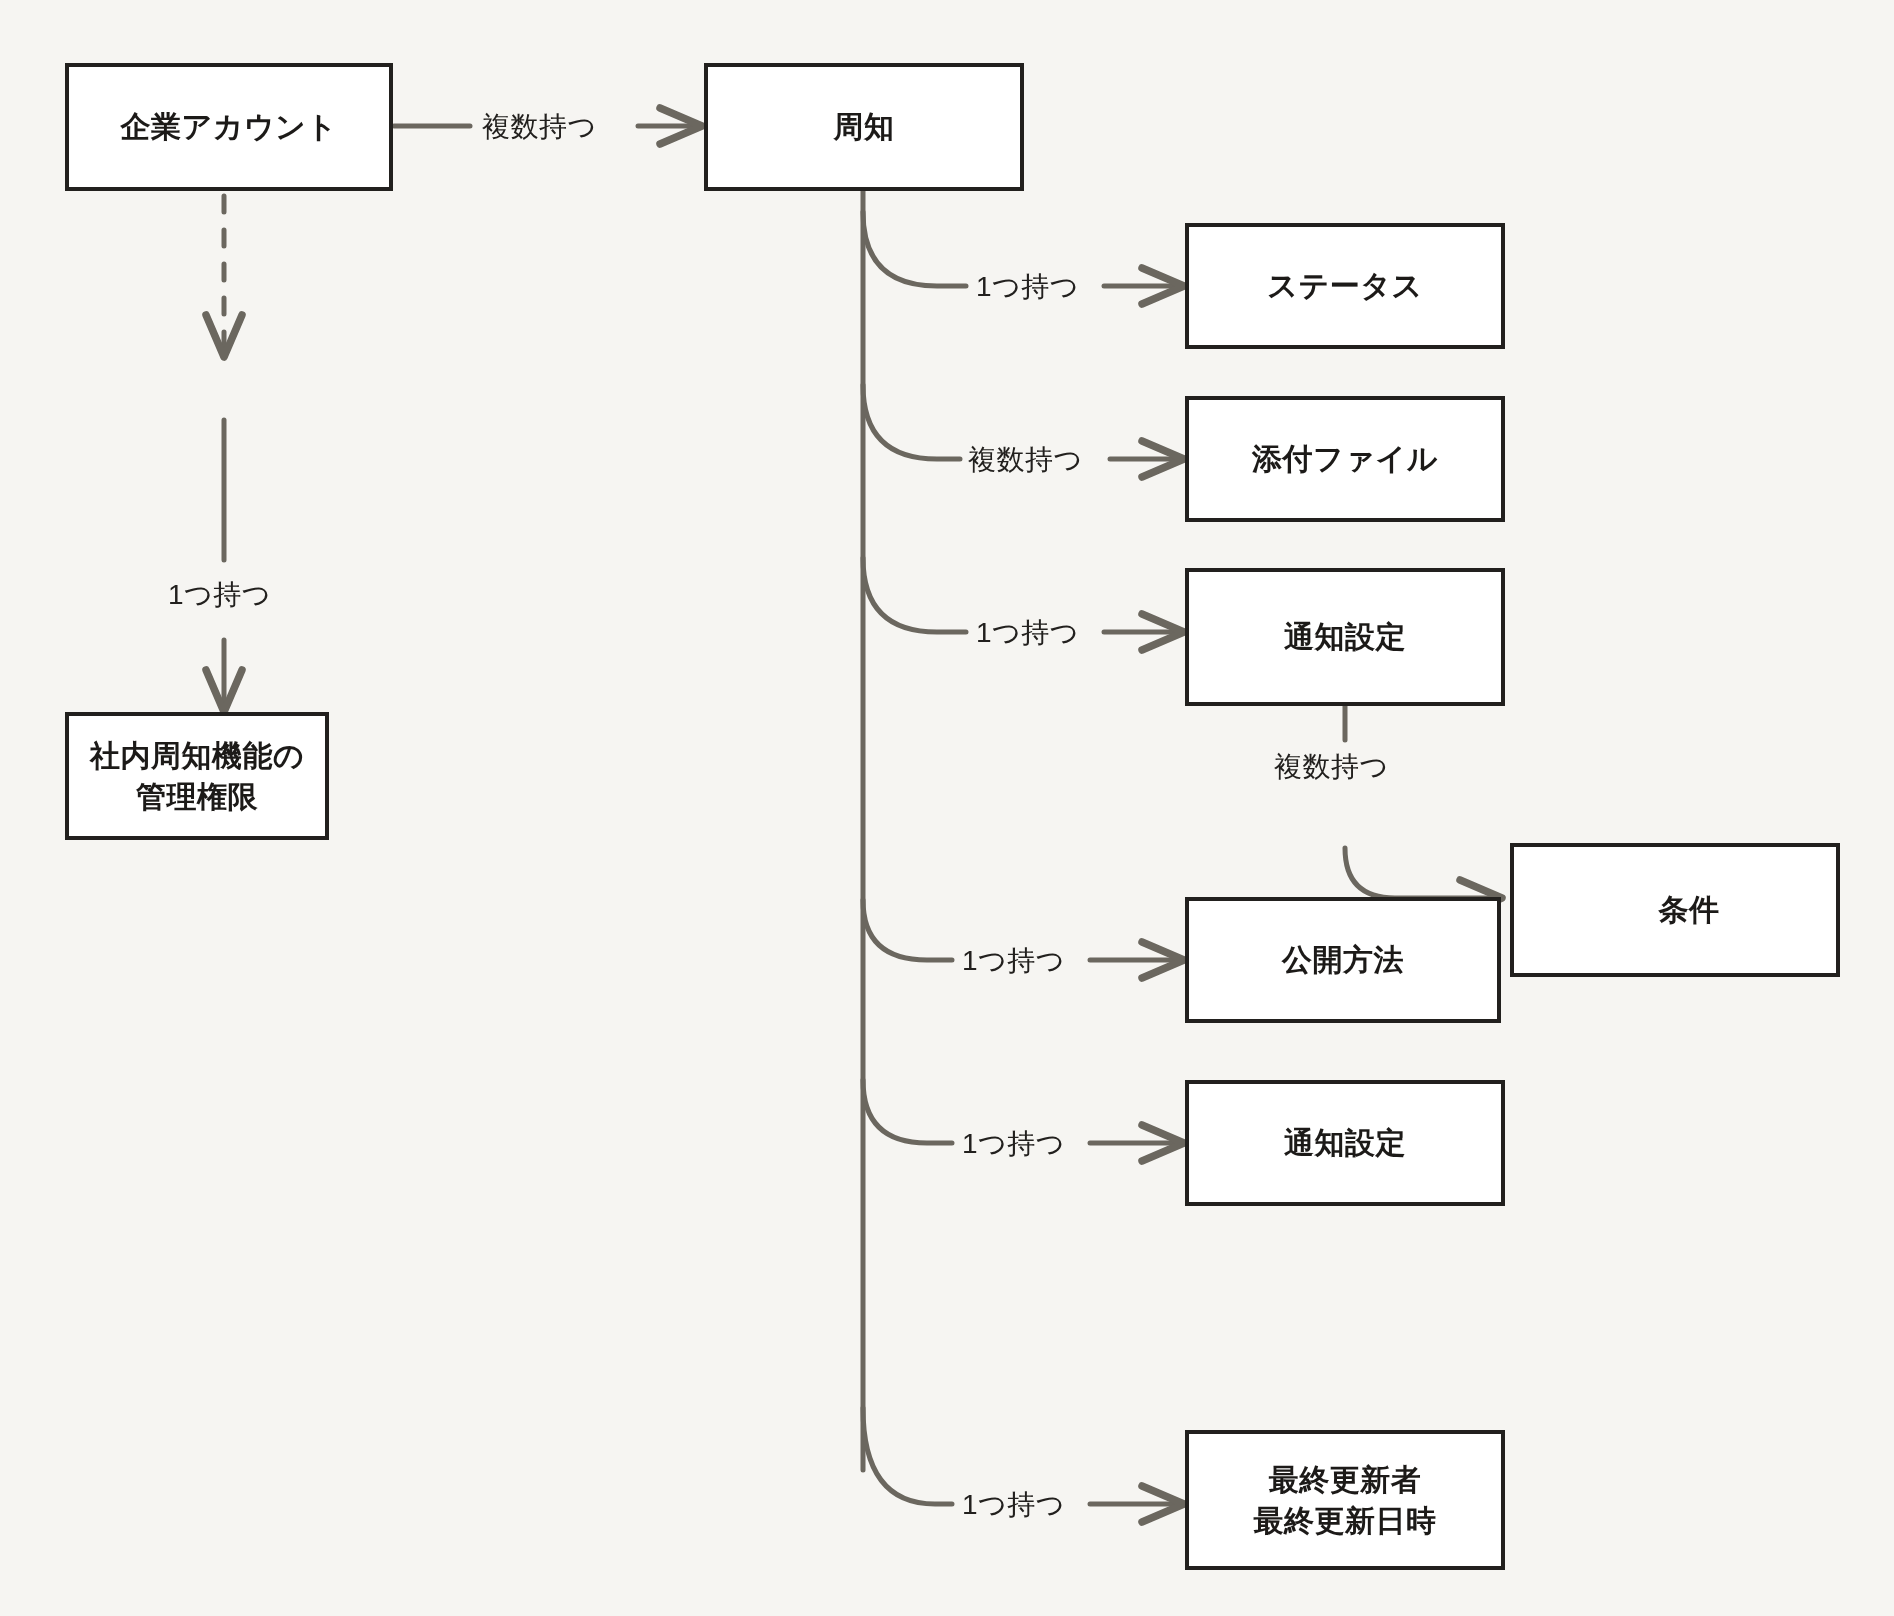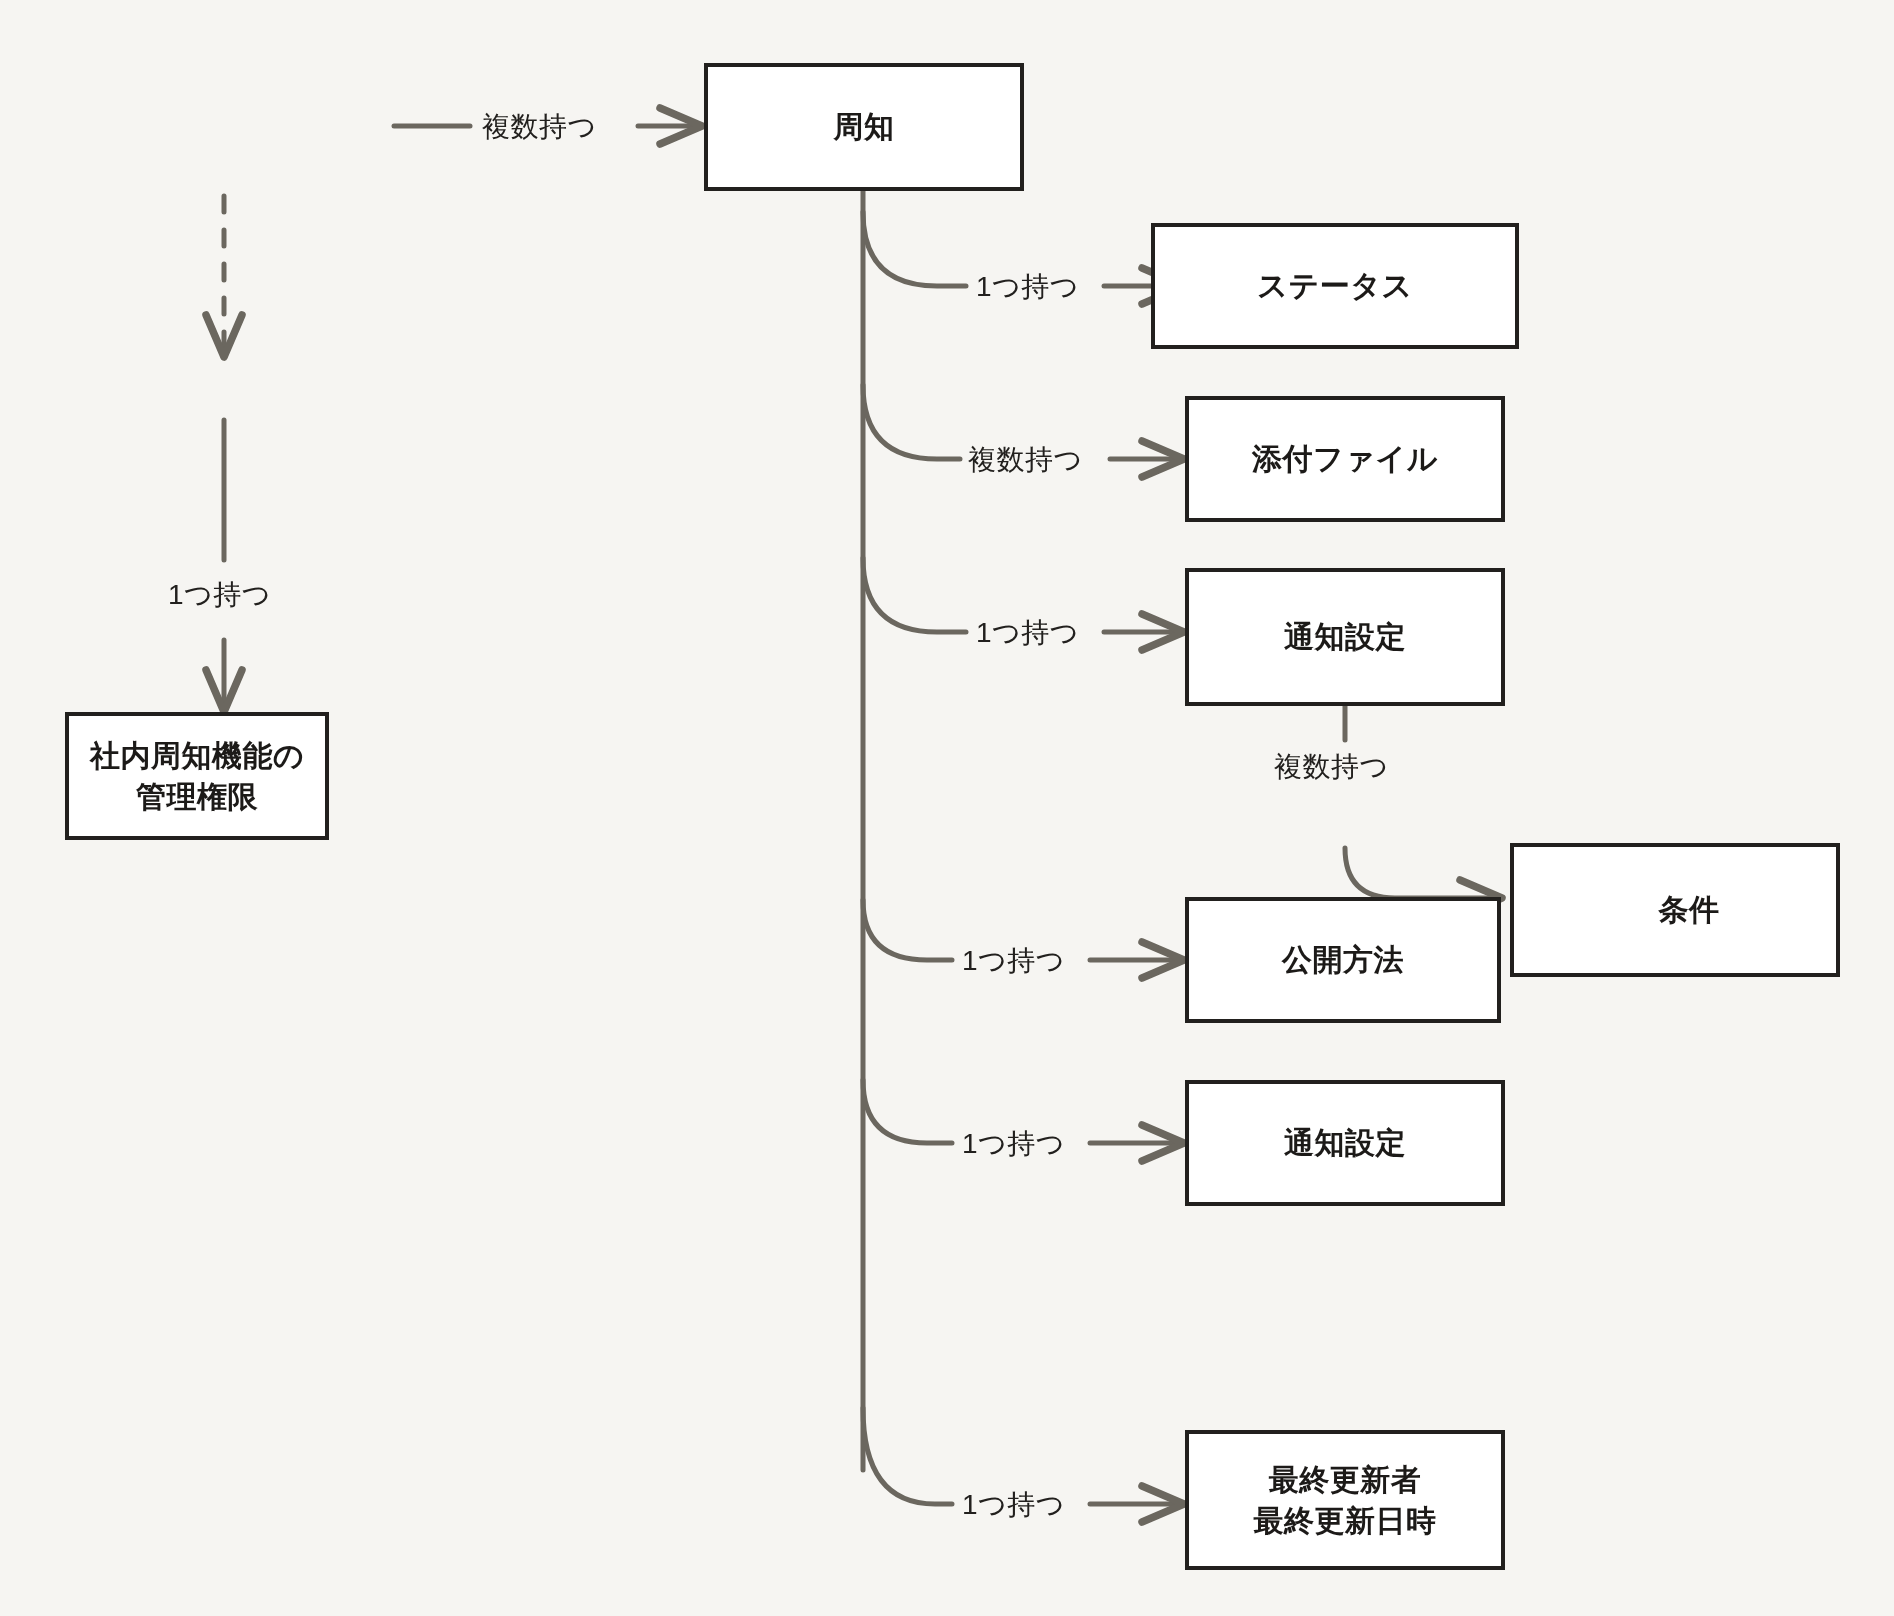--- a/index.html
+++ b/index.html
@@ -90,32 +90,35 @@
     <path d="M863,900 Q863,960 927,960 L952,960" fill="none" stroke="#6b675f" stroke-width="5" stroke-linecap="round"></path>
     <line x1="1090" y1="960" x2="1182" y2="960" stroke="#6b675f" stroke-width="5" stroke-linecap="round" marker-end="url(#arrowhead)"></line>
 
     <path d="M863,1080 Q863,1143 927,1143 L952,1143" fill="none" stroke="#6b675f" stroke-width="5" stroke-linecap="round"></path>
     <line x1="1090" y1="1143" x2="1182" y2="1143" stroke="#6b675f" stroke-width="5" stroke-linecap="round" marker-end="url(#arrowhead)"></line>
 
     <path d="M863,1408 Q863,1504 935,1504 L952,1504" fill="none" stroke="#6b675f" stroke-width="5" stroke-linecap="round"></path>
     <line x1="1090" y1="1504" x2="1182" y2="1504" stroke="#6b675f" stroke-width="5" stroke-linecap="round" marker-end="url(#arrowhead)"></line>
   </svg>
 
+  <div class="node" style="left:65px; top:63px; width:328px; height:128px;">
+    <span class="node-label">企業アカウント</span>
+  </div>
 
 
   <div class="node" style="left:65px; top:712px; width:264px; height:128px;">
     <span class="node-label">社内周知機能の
 管理権限</span>
   </div>
 
   <div class="node" style="left:704px; top:63px; width:320px; height:128px;">
     <span class="node-label">周知</span>
   </div>
 
-  <div class="node" style="left:1151px; top:223px; width:368px; height:126px;">
+  <div class="node" style="left:1185px; top:223px; width:320px; height:126px;">
     <span class="node-label">ステータス</span>
   </div>
 
   <div class="node" style="left:1185px; top:396px; width:320px; height:126px;">
     <span class="node-label">添付ファイル</span>
   </div>
 
   <div class="node" style="left:1185px; top:568px; width:320px; height:138px;">
     <span class="node-label">通知設定</span>
   </div>

